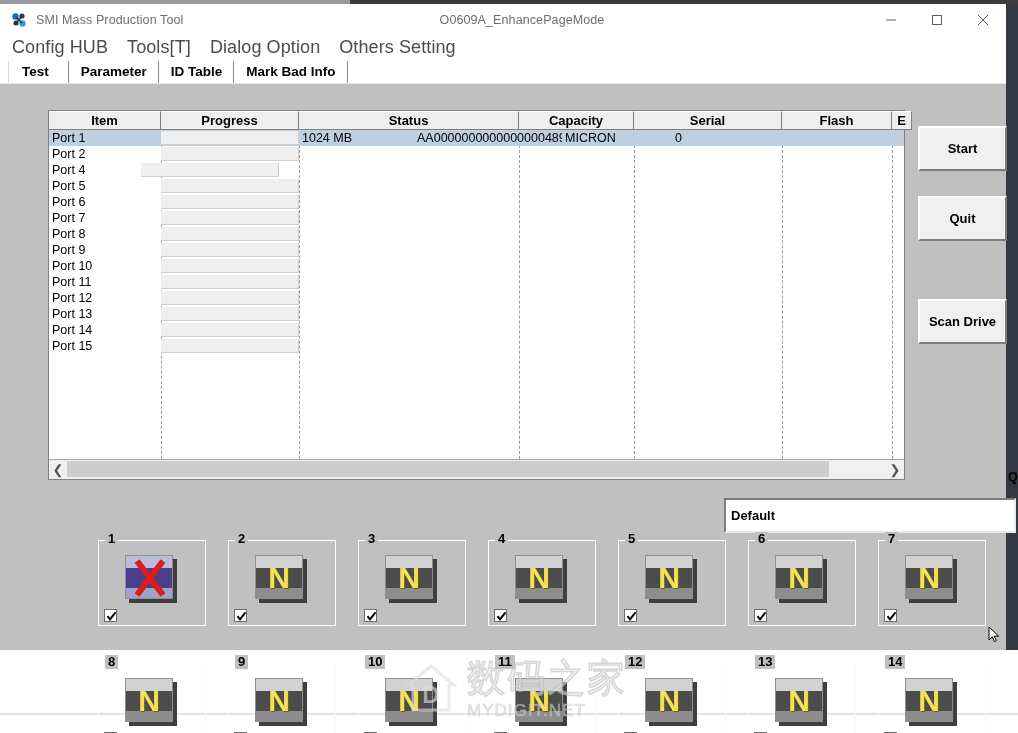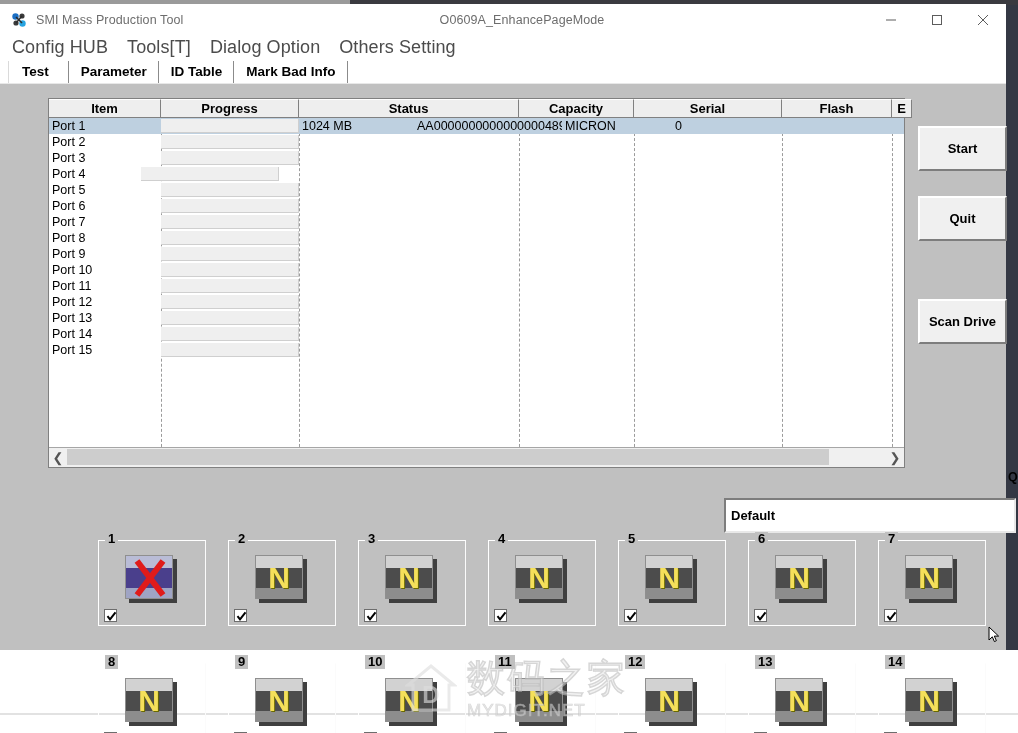--- a/index.html
+++ b/index.html
@@ -138,21 +138,21 @@
     left: 0; top: 79px;
     width: 1006px; height: 567px;
     background: #c0c0c0;
     border-top: 1px solid #e8e8e8;
     box-sizing: border-box;
   }
 
   
   #grid-outer {
     position: absolute;
-    left: 48px; top: 14px;
+    left: 48px; top: 26px;
     width: 857px; height: 370px;
     border: 1px solid #808080;
     background: #ffffff;
     box-sizing: border-box;
   }
   #grid-head {
     display: flex;
     height: 19px;
     background: #e9e9e9;
     box-sizing: border-box;
@@ -489,29 +489,20 @@
           <div class="grid-row">
             <div class="cell item" style="width: 112px;">Port 2</div>
             <div class="cell progress" style="width: 138px;"></div>
             <div class="cell status" style="width: 220px;"></div>
             <div class="cell capacity" style="width: 115px;"></div>
             <div class="cell serial" style="width: 148px;"></div>
             <div class="cell flash" style="width: 110px;"></div>
             <div class="cell extra" style="width: 20px;"></div>
           </div>
           <div class="grid-row">
-            <div class="cell item" style="width: 112px;">Port 3</div>
-            <div class="cell progress" style="width: 138px;"></div>
-            <div class="cell status" style="width: 220px;"></div>
-            <div class="cell capacity" style="width: 115px;"></div>
-            <div class="cell serial" style="width: 148px;"></div>
-            <div class="cell flash" style="width: 110px;"></div>
-            <div class="cell extra" style="width: 20px;"></div>
-          </div>
-          <div class="grid-row">
             <div class="cell item" style="width: 92px;">Port 4</div>
             <div class="cell progress" style="width: 138px;"></div>
             <div class="cell status" style="width: 220px;"></div>
             <div class="cell capacity" style="width: 115px;"></div>
             <div class="cell serial" style="width: 148px;"></div>
             <div class="cell flash" style="width: 110px;"></div>
             <div class="cell extra" style="width: 20px;"></div>
           </div>
           <div class="grid-row">
             <div class="cell item" style="width: 112px;">Port 5</div>

